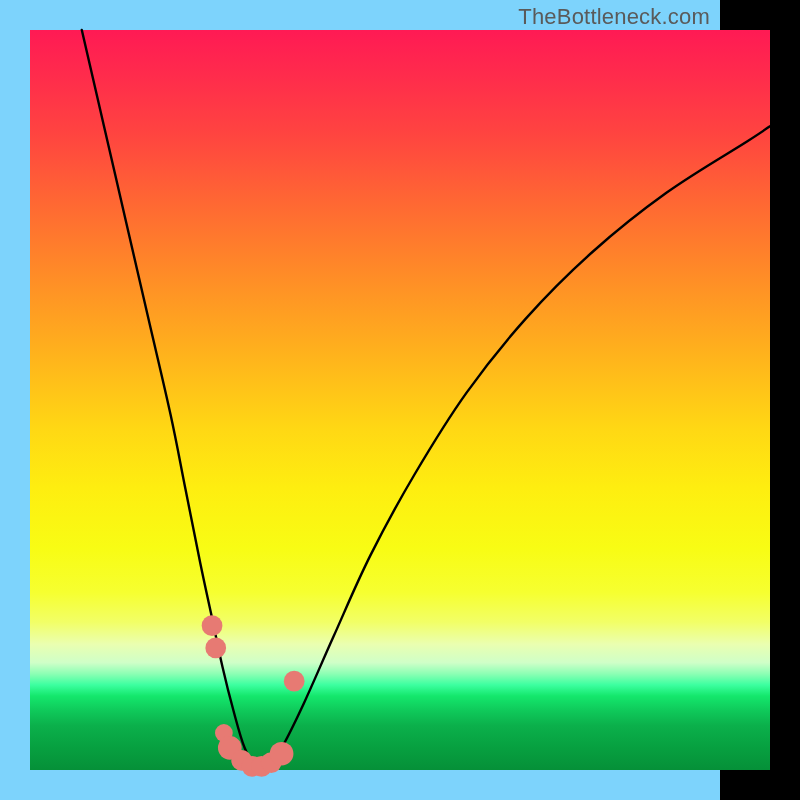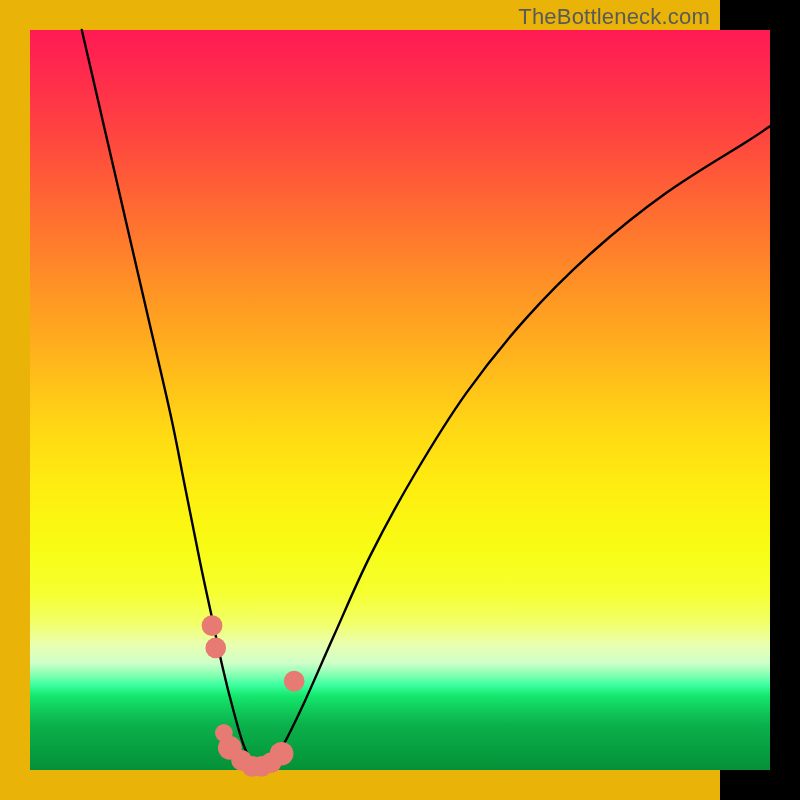--- a/index.html
+++ b/index.html
@@ -10,21 +10,21 @@
     background: #000;
     overflow: hidden;
     font-family: Arial, Helvetica, sans-serif;
   }
   .frame {
     position: absolute;
     top: 0;
     left: 0;
     width: 720px;
     height: 800px;
-    background: #eab308;
+    background: #7dd3fc;
   }
   .plot {
     position: absolute;
     top: 30px;
     left: 30px;
     width: 740px;
     height: 740px;
     
     background: linear-gradient(to bottom,
       #ff1a54 0%,

